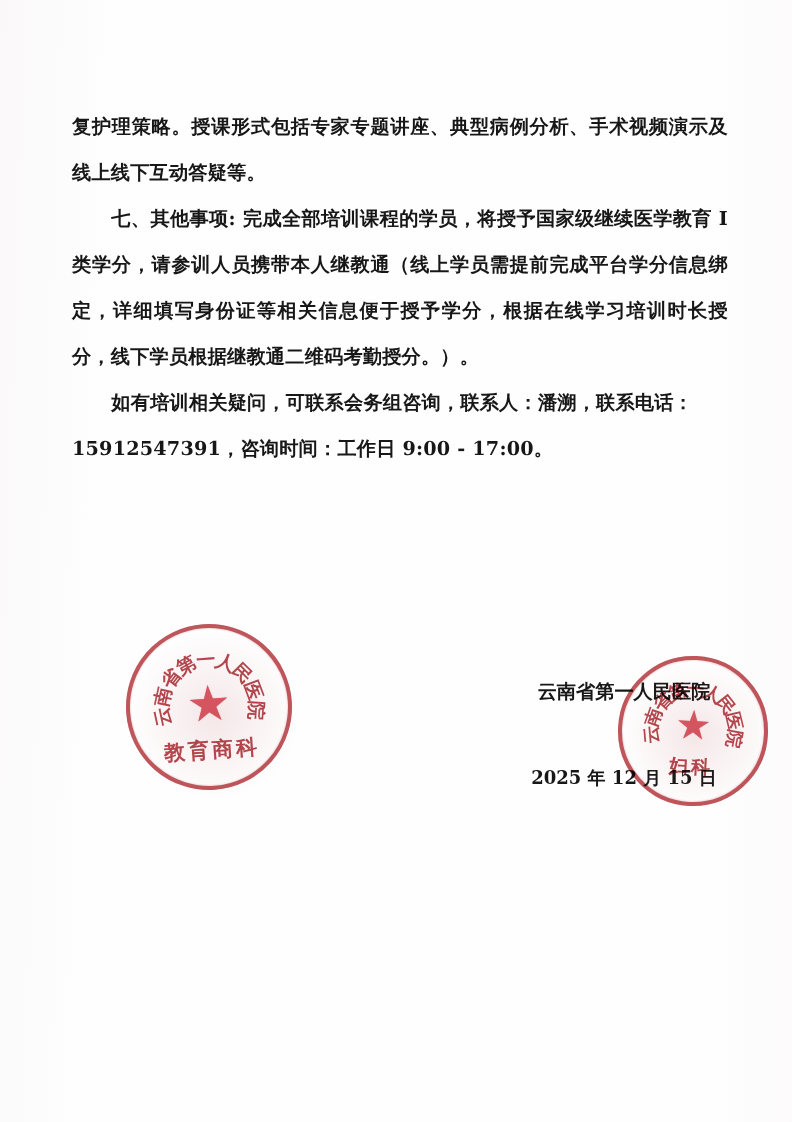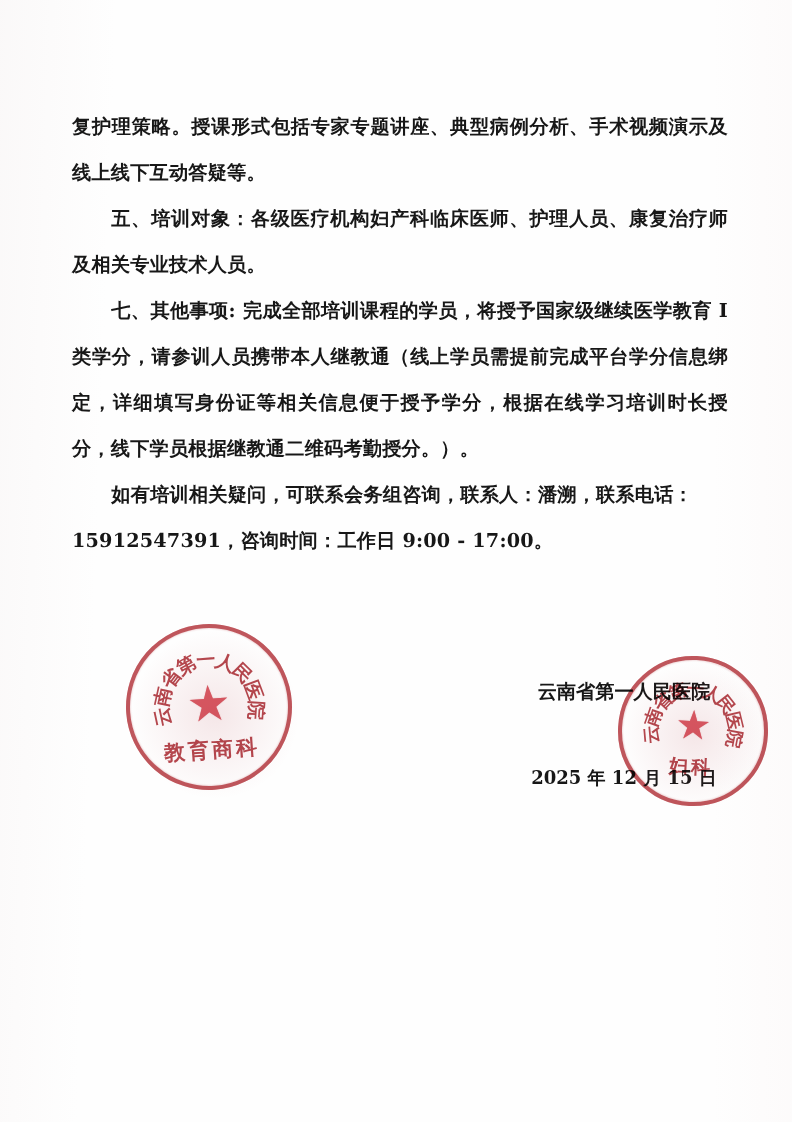--- a/index.html
+++ b/index.html
@@ -169,21 +169,20 @@
     pointer-events: none;
   }
 </style>
 </head>
 <body>
 
 <div class="page">
 
   <div class="body-text">
     <p class="para">复护理策略。授课形式包括专家专题讲座、典型病例分析、手术视频演示及线上线下互动答疑等。</p>
-    <p class="para indent">五、培训对象：各级医疗机构妇产科临床医师、护理人员、康复治疗师及相关专业技术人员。</p>
     <p class="para indent">七、其他事项: 完成全部培训课程的学员，将授予国家级继续医学教育 Ⅰ 类学分，请参训人员携带本人继教通（线上学员需提前完成平台学分信息绑定，详细填写身份证等相关信息便于授予学分，根据在线学习培训时长授分，线下学员根据继教通二维码考勤授分。）。</p>
     <p class="para indent last-free">如有培训相关疑问，可联系会务组咨询，联系人：潘溯，联系电话：15912547391，咨询时间：工作日 9:00 - 17:00。</p>
   </div>
 
   <div class="signature">
     <div class="sig-line">云南省第一人民医院</div>
     <div class="sig-date">2025 年 12 月 15 日</div>
   </div>
 
   <div class="smudge" style="left:130px;top:630px;width:170px;height:170px;"></div>

